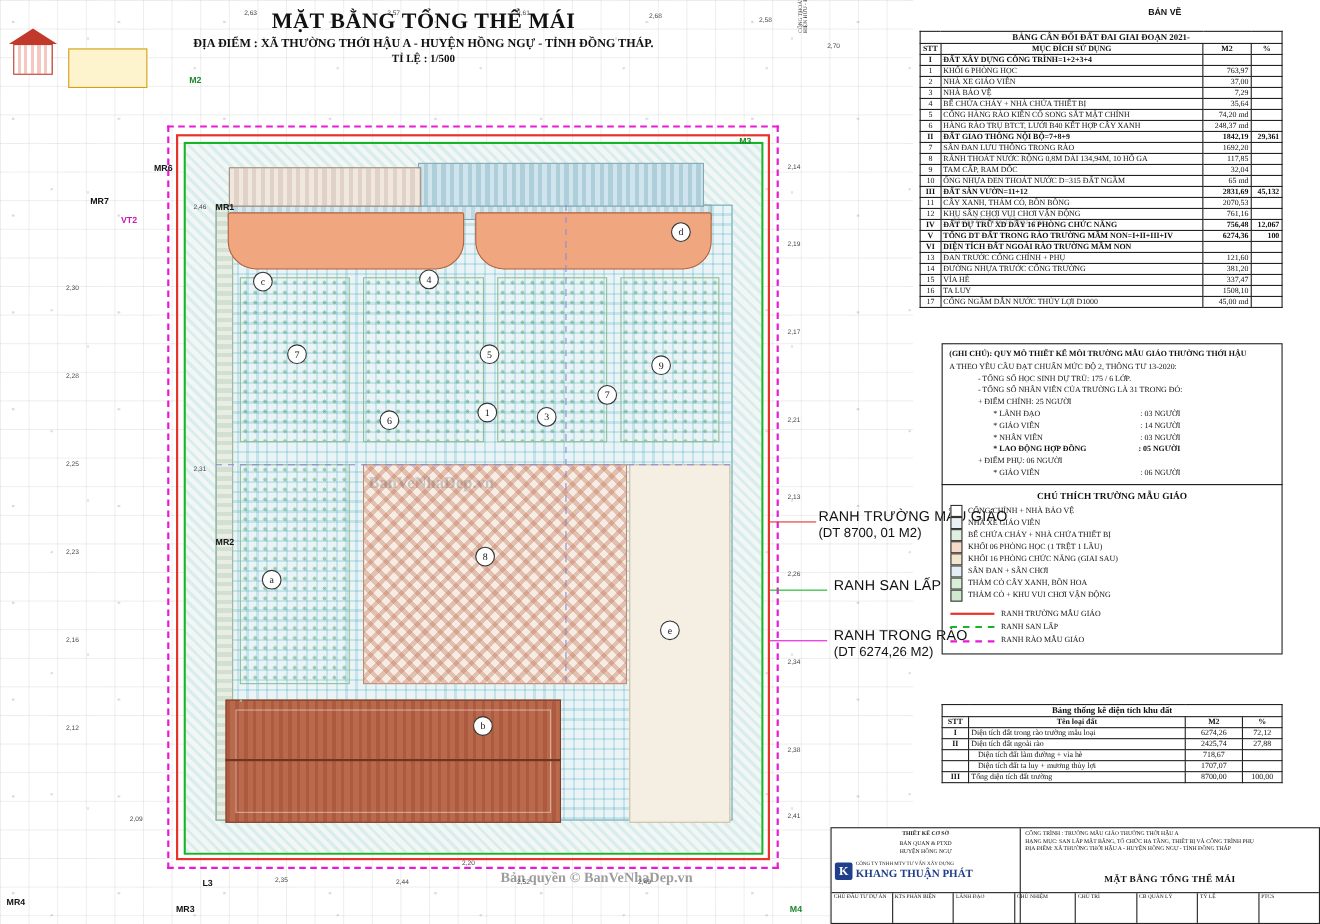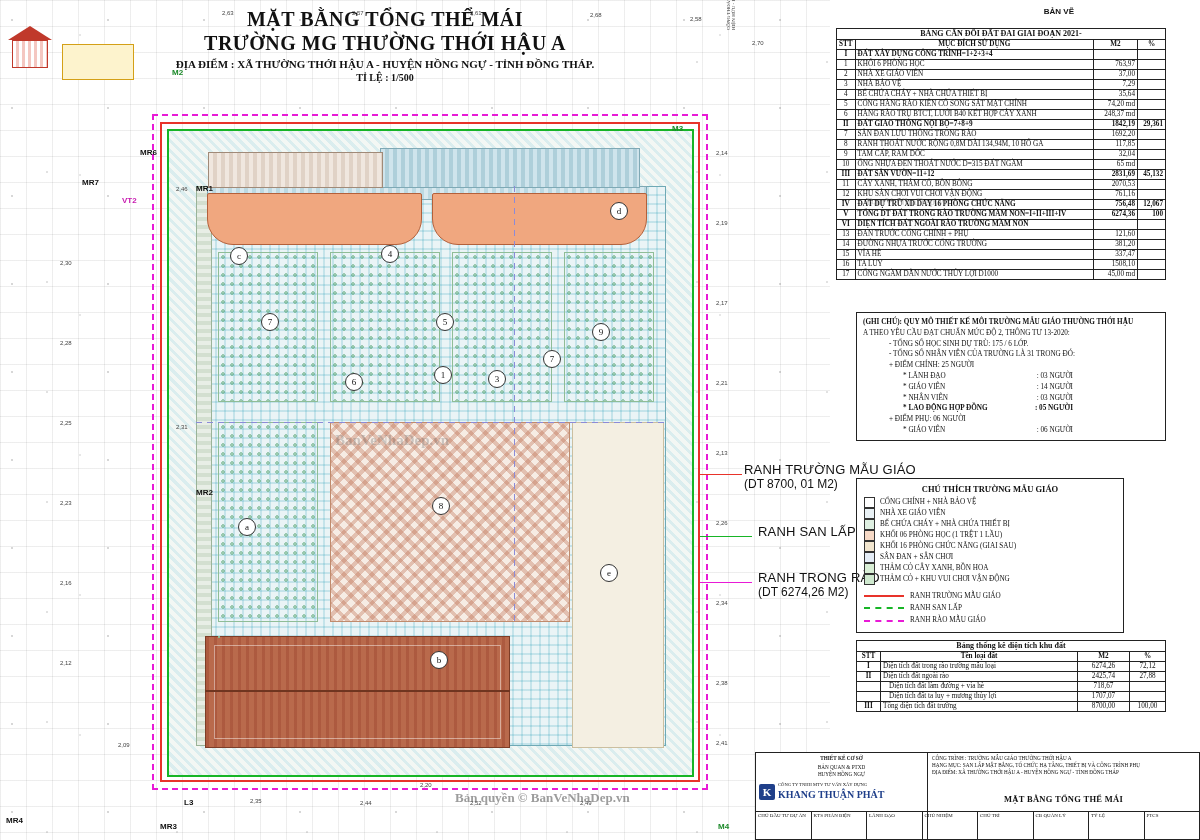--- a/index.html
+++ b/index.html
@@ -200,24 +200,23 @@
   .notes {
     position:absolute; left:20px; top:312px; width:310px;
     border:.8px solid #222; padding:4px 6px;
     font-family:"Liberation Serif", serif; font-size:7.2px; line-height:1.5;
   }
   .notes .hdr { font-weight:bold; }
   .notes .ind { padding-left:26px; }
   .notes .ind2 { padding-left:40px; }
 
   .legend {
-    position:absolute; left:20px; top:440px; width:268px;
+    position:absolute; left:20px; top:440px; width:310px;
     border:.8px solid #222; padding:5px 7px;
     font-family:"Liberation Serif", serif;
-    margin-top:38px;
   }
   .legend .ltitle { text-align:center; font-weight:bold; font-size:8.5px; margin-bottom:3px; }
   .legend ul { list-style:none; margin:0; padding:0; }
   .legend li { display:flex; align-items:center; gap:5px; font-size:7.2px; line-height:1.45; }
   .sw { width:11px; height:11px; border:.7px solid #333; flex:0 0 11px; }
   .sw.c1 { background:#fff; }
   .sw.c2 { background:#e9f1f5; }
   .sw.c3 { background:#dff0e2; }
   .sw.c4 { background:#f6d9c6; }
   .sw.c5 { background:#f2e6cf; }
@@ -269,21 +268,21 @@
     border-left:22px solid transparent; border-right:22px solid transparent; border-bottom:14px solid #c0392b; }
   .cs-body { position:absolute; left:4px; top:14px; width:36px; height:28px; border:1px solid #c0392b;
     background:repeating-linear-gradient(90deg,#fff 0 3px,#f4c7c1 3px 6px); }
 
   .yellowbox {
     position:absolute; left:62px; top:44px; width:72px; height:36px;
     border:1px solid #d4a017; background:#fdf3cd; font-size:5px; color:#7a5b00;
     padding:3px; line-height:1.25;
   }
   .green-txt { color:#1c8a2a; }
-  .mag-txt { color:#c81ab0;margin-left:12px; }
+  .mag-txt { color:#c81ab0; }
 </style>
 </head>
 <body>
 
 <div class="sheet">
 
   <div class="canvas">
     <div class="grid-bg"></div>
     <div class="speckle"></div>
 
@@ -683,21 +682,20 @@
             </tr>
       </tbody>
         </table>
     </div>
 
     <div class="wm wm2" style="left:30px;top:195px;">BanVeNhaDep.vn</div>
   </div>
 
   <div class="title-block">
     <div class="t1">MẶT BẰNG TỔNG THỂ MÁI</div>
-    <div class="t2">TRƯỜNG MG THƯỜNG THỚI HẬU A</div>
     <div class="t3">ĐỊA ĐIỂM : XÃ THƯỜNG THỚI HẬU A - HUYỆN HỒNG NGỰ - TỈNH ĐỒNG THÁP.</div>
     <div class="t4">TỈ LỆ : 1/500</div>
   </div>
 
   <div class="bottom-strip">
     <div class="bs-left">
       <div style="text-align:center;font-weight:bold">THIẾT KẾ CƠ SỞ</div>
       <div style="text-align:center;margin-top:2px;white-space:pre-line">BẢN QUAN &amp; PTXD
 HUYỆN HỒNG NGỰ</div>
       <div class="bs-company" style="margin-top:4px">

